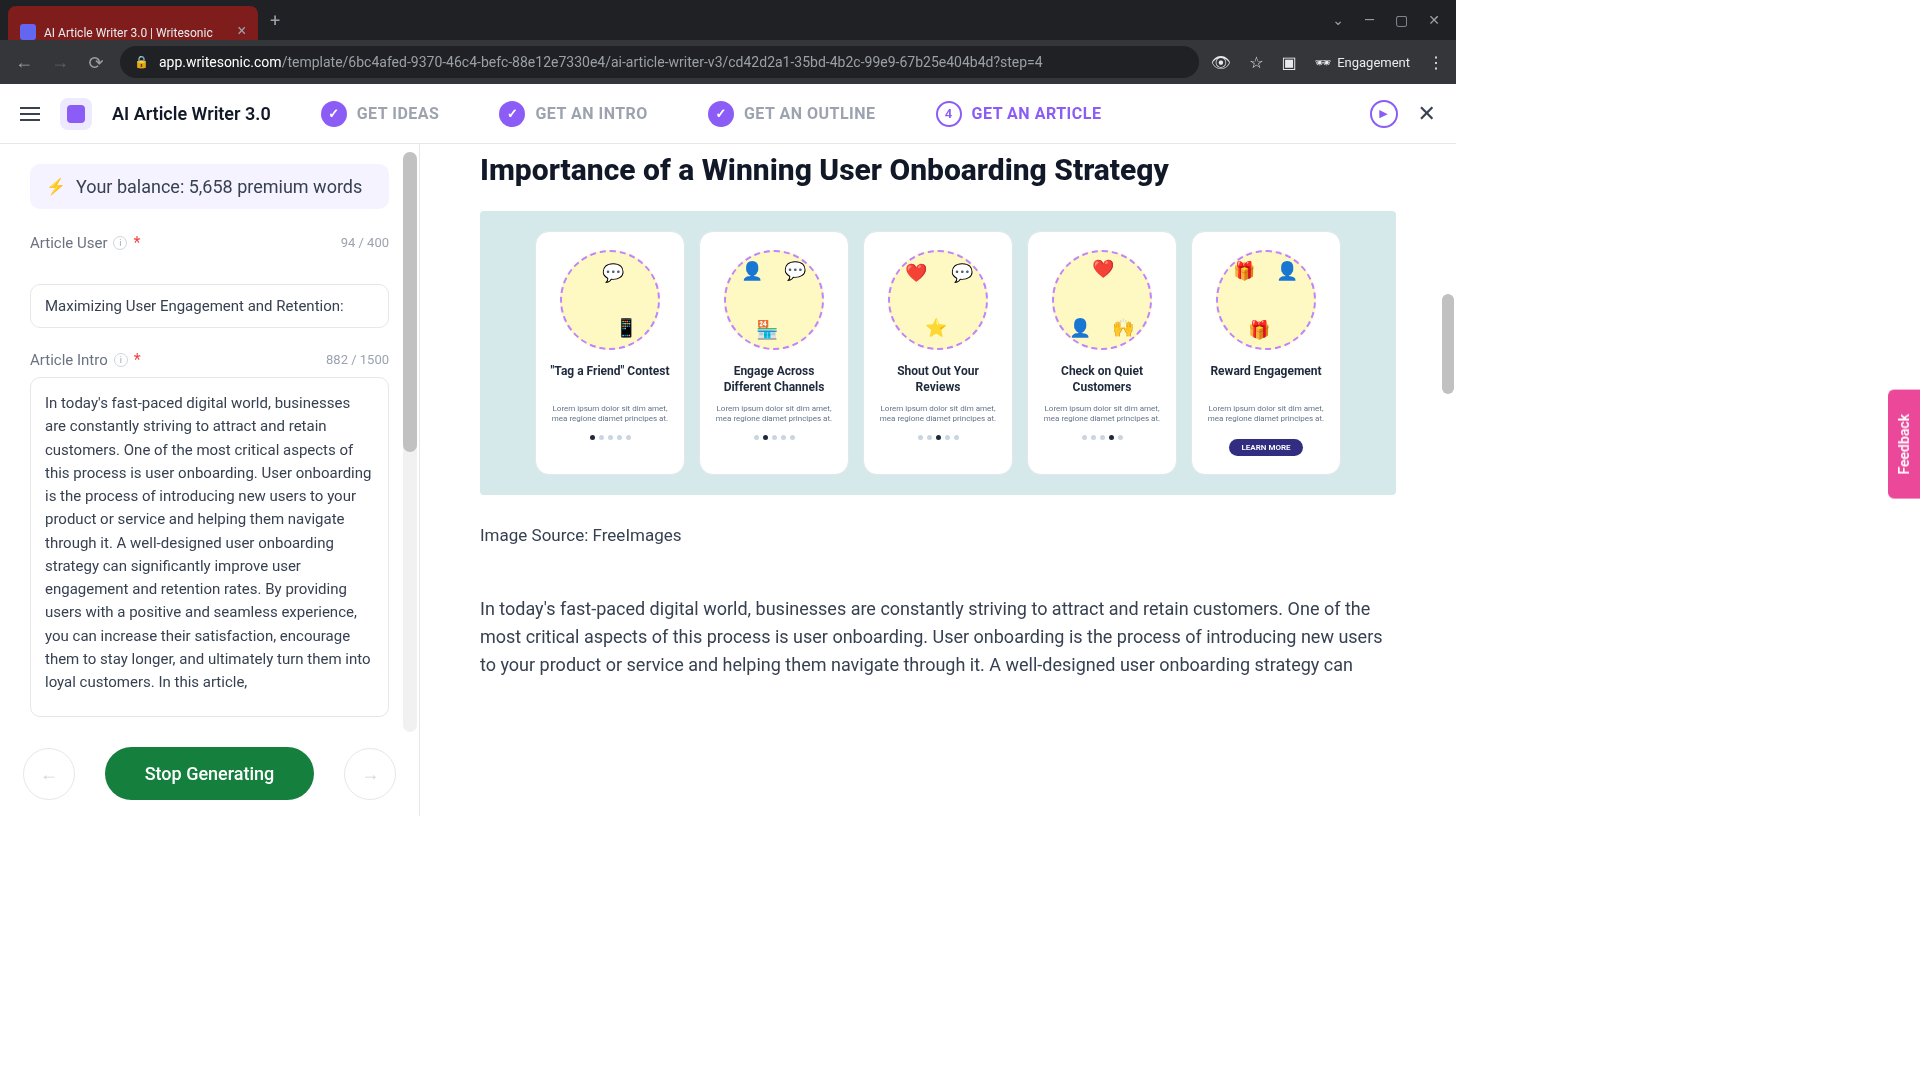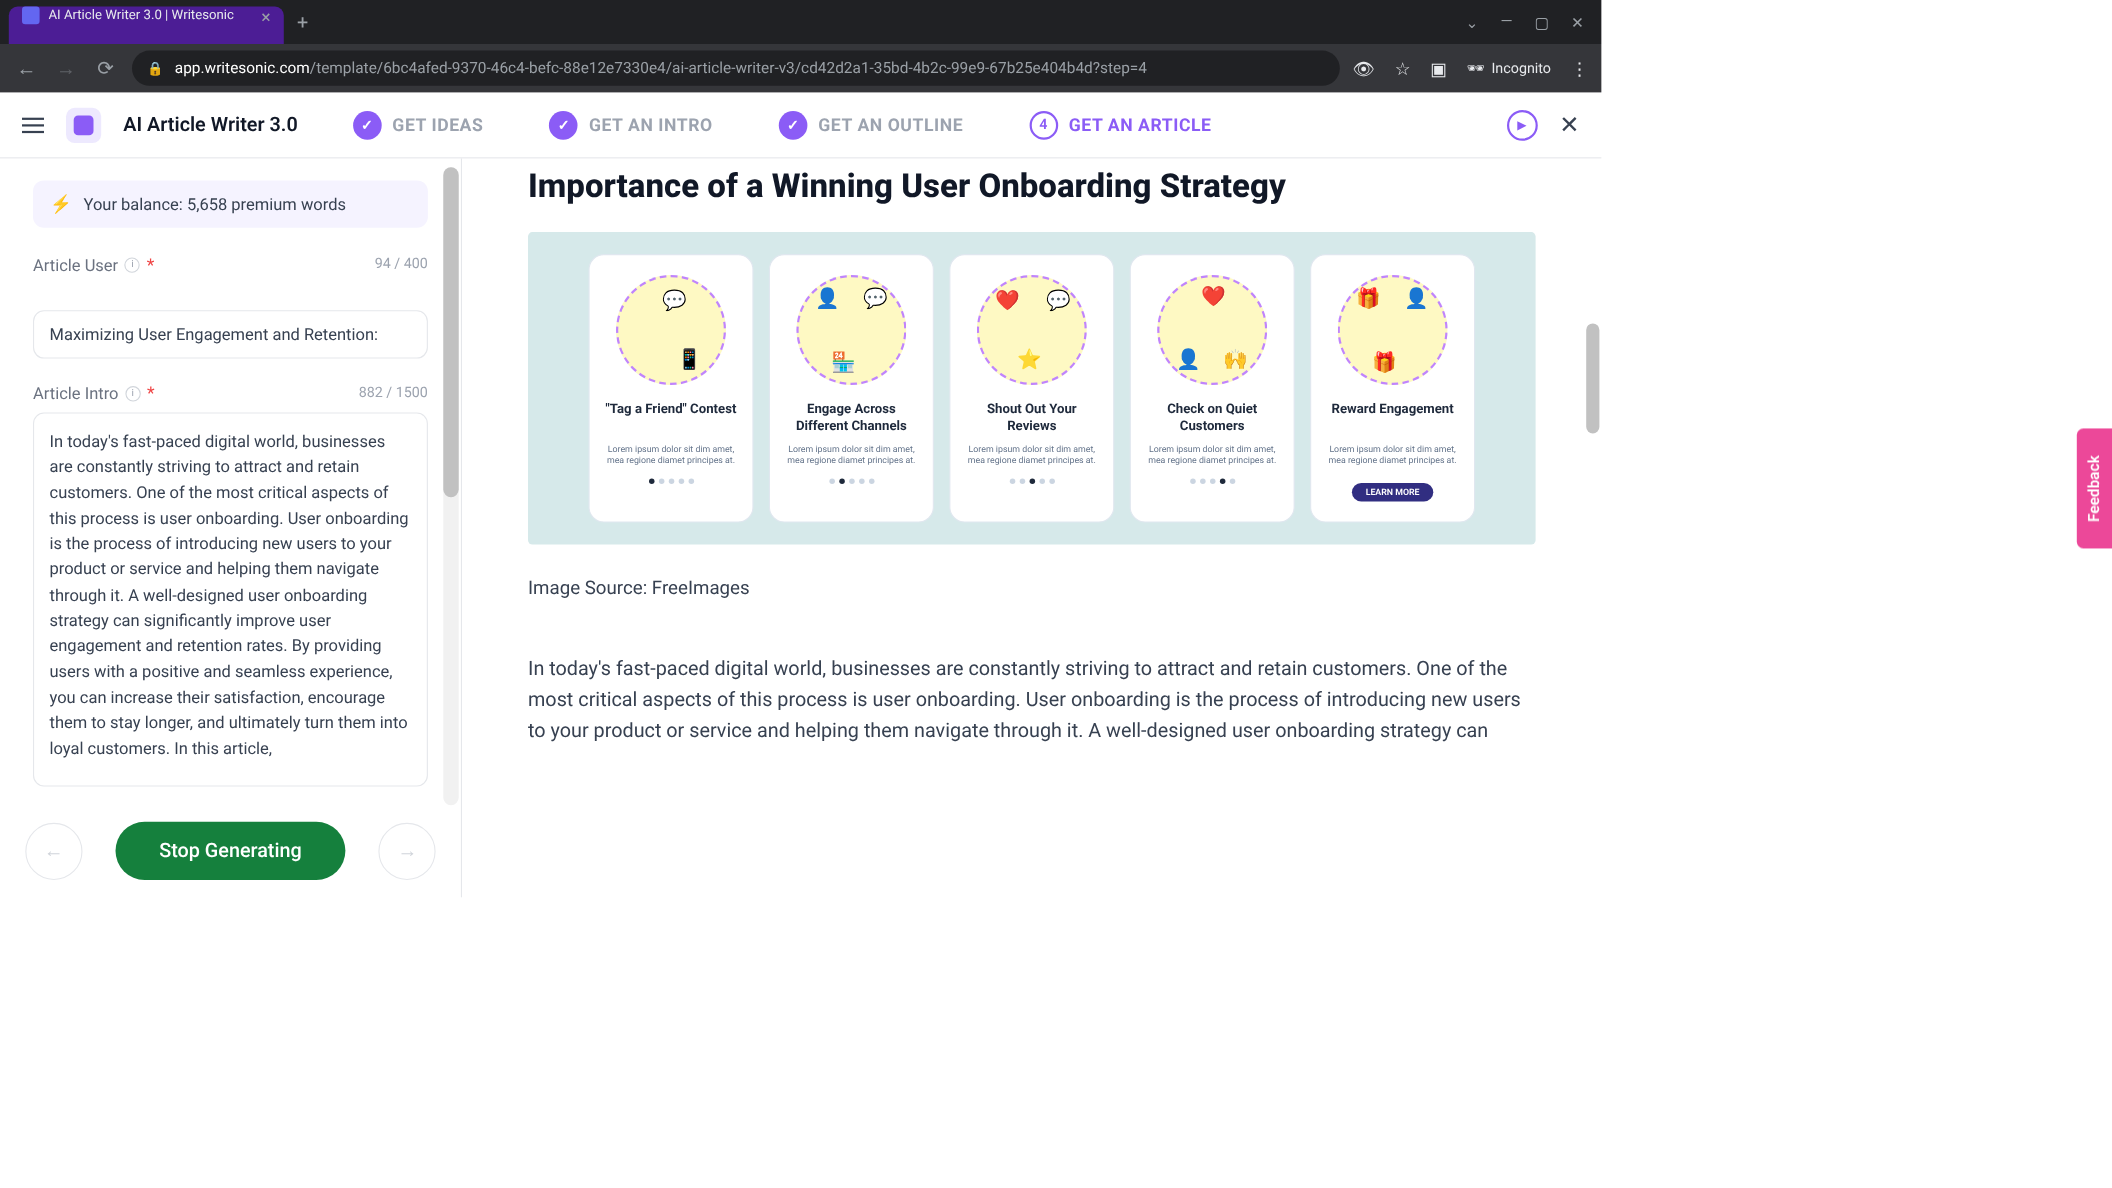--- a/index.html
+++ b/index.html
@@ -1,20 +1,20 @@
 <!DOCTYPE html>
 <html><head>
 <meta charset="utf-8">
 <style>
 * { margin: 0; padding: 0; box-sizing: border-box; font-family: -apple-system, BlinkMacSystemFont, 'Segoe UI', Roboto, sans-serif; }
 body { background: #fff; width: 1456px; height: 816px; overflow: hidden; }
 
 
 .browser-chrome { background: #202124; height: 40px; display: flex; align-items: center; }
-.tab { background: #4c1d95; height: 34px; margin: 6px 0 0 8px; border-radius: 8px 8px 0 0; display: flex; align-items: flex-start; padding: 0 12px; gap: 8px; width: 250px; }
+.tab { background: #7f1d1d; height: 34px; margin: 6px 0 0 8px; border-radius: 8px 8px 0 0; display: flex; align-items: flex-end; padding: 0 12px; gap: 8px; width: 250px; }
 .tab-favicon { width: 16px; height: 16px; background: #6366f1; border-radius: 3px; display: flex; align-items: center; justify-content: center; }
 .tab-title { color: #e8eaed; font-size: 12px; flex: 1; white-space: nowrap; overflow: hidden; text-overflow: ellipsis; }
 .tab-close { color: #9aa0a6; font-size: 16px; cursor: pointer; }
 .new-tab { color: #9aa0a6; font-size: 18px; margin-left: 12px; cursor: pointer; }
 .window-controls { margin-left: auto; display: flex; gap: 20px; padding-right: 16px; color: #9aa0a6; }
 .window-controls span { cursor: pointer; font-size: 14px; }
 
 .address-bar { background: #35363a; height: 44px; display: flex; align-items: center; padding: 0 12px; gap: 12px; }
 .nav-btn { color: #9aa0a6; font-size: 18px; cursor: pointer; width: 24px; text-align: center; }
 .nav-btn.disabled { opacity: 0.4; }
@@ -44,21 +44,21 @@
 .play-circle { width: 28px; height: 28px; border: 2px solid #8b5cf6; border-radius: 50%; display: flex; align-items: center; justify-content: center; color: #8b5cf6; font-size: 11px; }
 .close-x { font-size: 22px; color: #374151; cursor: pointer; }
 
 
 .main { display: flex; height: calc(816px - 40px - 44px - 60px); }
 .sidebar { width: 420px; border-right: 1px solid #e5e7eb; padding: 20px 30px; display: flex; flex-direction: column; position: relative; }
 .sidebar-scroll { position: absolute; right: 2px; top: 8px; width: 14px; height: 580px; background: #f1f1f1; border-radius: 7px; }
 .sidebar-thumb { position: absolute; right: 2px; top: 8px; width: 14px; height: 300px; background: #c1c1c1; border-radius: 7px; }
 .balance-pill { background: #f5f3ff; border-radius: 10px; padding: 12px 16px; display: flex; align-items: center; gap: 10px; margin-bottom: 24px; }
 .balance-icon { color: #8b5cf6; font-size: 16px; }
-.balance-text { color: #374151; font-size: 15px; }
+.balance-text { color: #374151; font-size: 18px; }
 .field-label { display: flex; align-items: center; gap: 6px; margin-bottom: 8px; }
 .field-name { font-size: 15px; color: #6b7280; }
 .info-icon { width: 14px; height: 14px; border: 1px solid #d1d5db; border-radius: 50%; font-size: 9px; color: #9ca3af; display: flex; align-items: center; justify-content: center; }
 .asterisk { color: #ef4444; }
 .field-count { margin-left: auto; font-size: 13px; color: #9ca3af; }
 .text-input { width: 100%; border: 1px solid #e5e7eb; border-radius: 10px; padding: 12px 14px; font-size: 15px; color: #374151; margin-bottom: 22px; margin-top: 24px; }
 .textarea-wrap { position: relative; }
 .textarea { width: 100%; height: 340px; border: 1px solid #e5e7eb; border-radius: 10px; padding: 14px; font-size: 15px; color: #374151; line-height: 1.55; resize: none; overflow-y: auto; }
 .textarea::-webkit-scrollbar { width: 14px; }
 .textarea::-webkit-scrollbar-thumb { background: #c1c1c1; }
@@ -114,21 +114,21 @@
     <span class="url-text">
       <span class="domain">app.writesonic.com</span><span class="path">/template/6bc4afed-9370-46c4-befc-88e12e7330e4/ai-article-writer-v3/cd42d2a1-35bd-4b2c-99e9-67b25e404b4d?step=4</span>
     </span>
   </div>
   <div class="addr-icons">
     <span>👁</span>
     <span>☆</span>
     <span>▣</span>
     <div class="incognito">
       <span>🕶</span>
-      <span>Incognito</span>
+      <span>Engagement</span>
     </div>
     <span>⋮</span>
   </div>
 </div>
 
 <div class="app-header">
   <div class="hamburger">
       <div></div>
       <div></div>
       <div></div>

